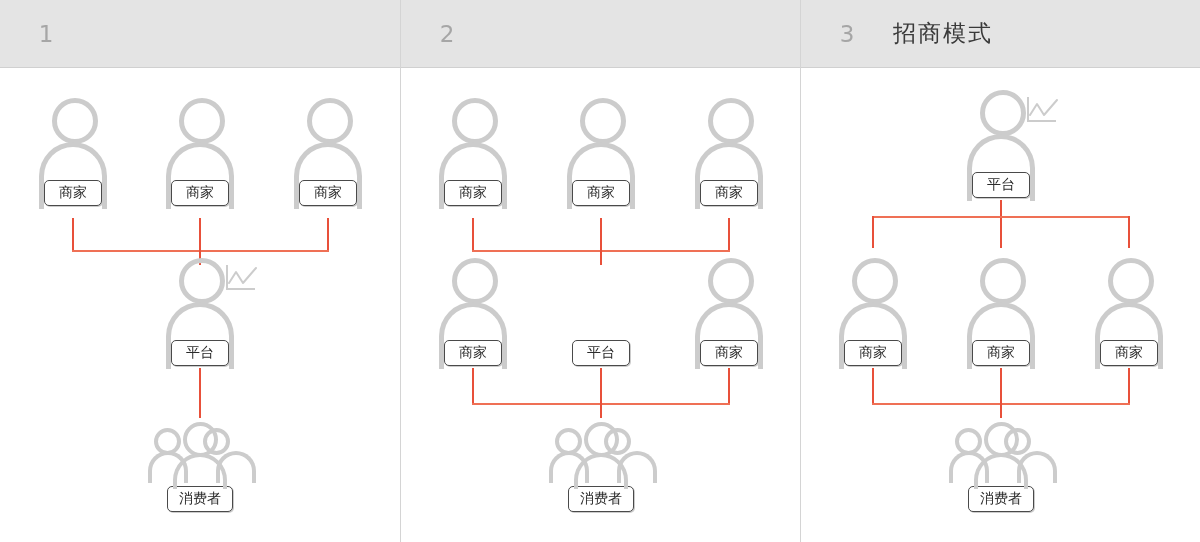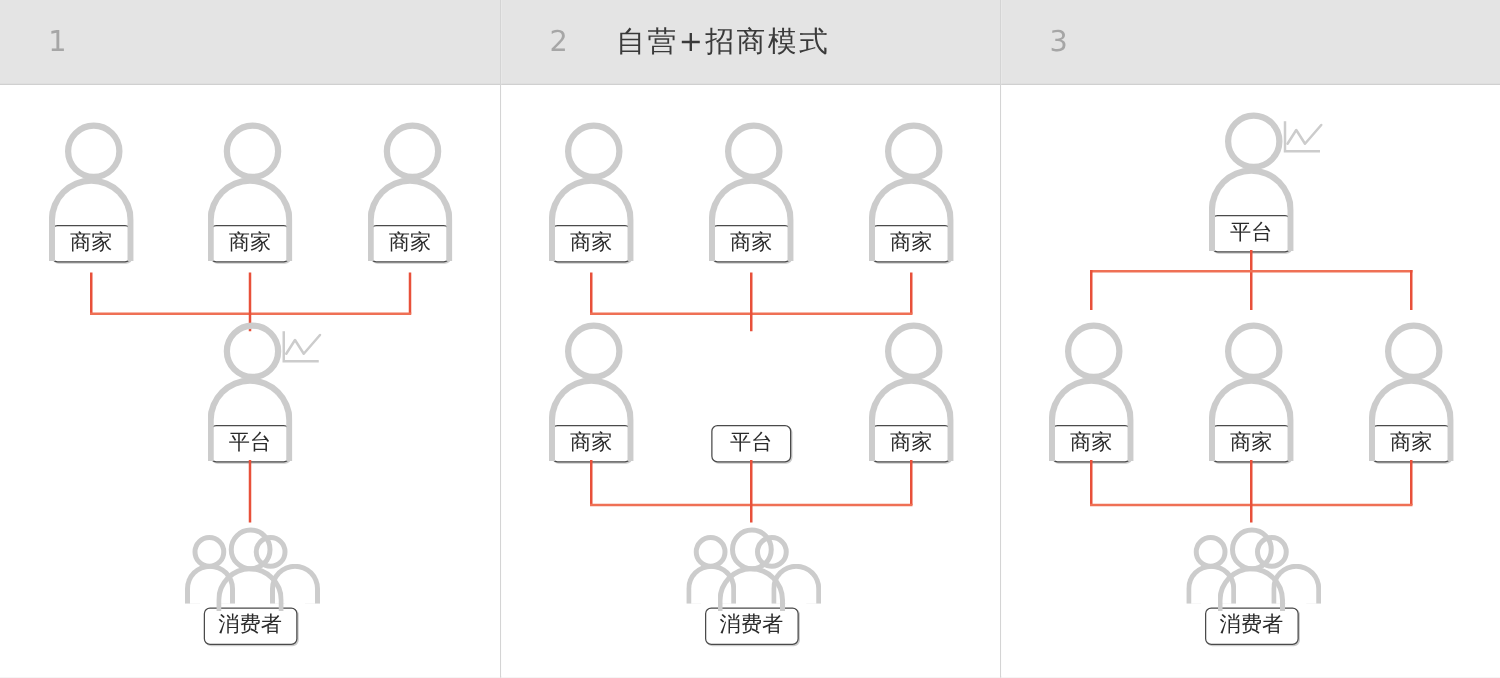--- a/index.html
+++ b/index.html
@@ -133,21 +133,21 @@
   .people .r-body { left: 71px; }
 
   .label {
     margin-top: 6px;
     min-width: 58px;
     padding: 4px 14px 5px 14px;
     border: 1px solid #4a4a4a;
     border-radius: 5px;
     background: #ffffff;
     box-shadow: 1px 1px 0 rgba(0,0,0,0.20);
-    font-size: 17px;
+    font-size: 14px;
     color: #2b2b2b;
     text-align: left;
     line-height: 1.1;
     white-space: nowrap;
     box-sizing: border-box;
   }
   .label.wide { padding-left: 11px; padding-right: 11px; }
 
   
   .conn {
@@ -233,21 +233,20 @@
         </div>
         <div class="label wide">消费者</div>
       </div>
 
     </div>
   </div>
 
   <div class="panel">
     <div class="panel-header">
       <div class="panel-index">2</div>
-      <div class="panel-title">自营+招商模式</div>
     </div>
     <div class="panel-body">
 
       <div class="node" style="left:72px; top:30px;">
         <div class="person">
           <div class="head"></div>
           <div class="body"></div>
         </div>
         <div class="label">商家</div>
       </div>
@@ -310,20 +309,21 @@
         </div>
         <div class="label wide">消费者</div>
       </div>
 
     </div>
   </div>
 
   <div class="panel">
     <div class="panel-header">
       <div class="panel-index">3</div>
+      <div class="panel-title">招商模式</div>
     </div>
     <div class="panel-body">
 
       <div class="node" style="left:200px; top:22px;">
         <div class="person">
           <div class="head"></div>
           <div class="body"></div>
           <svg class="badge" viewBox="0 0 34 30">
             <path d="M2 1 L2 25 L30 25" fill="none" stroke="#cccccc" stroke-width="2"></path>
             <path d="M4 19 L11 8 L18 19 L31 4" fill="none" stroke="#cccccc" stroke-width="2" stroke-linecap="round" stroke-linejoin="round"></path>

